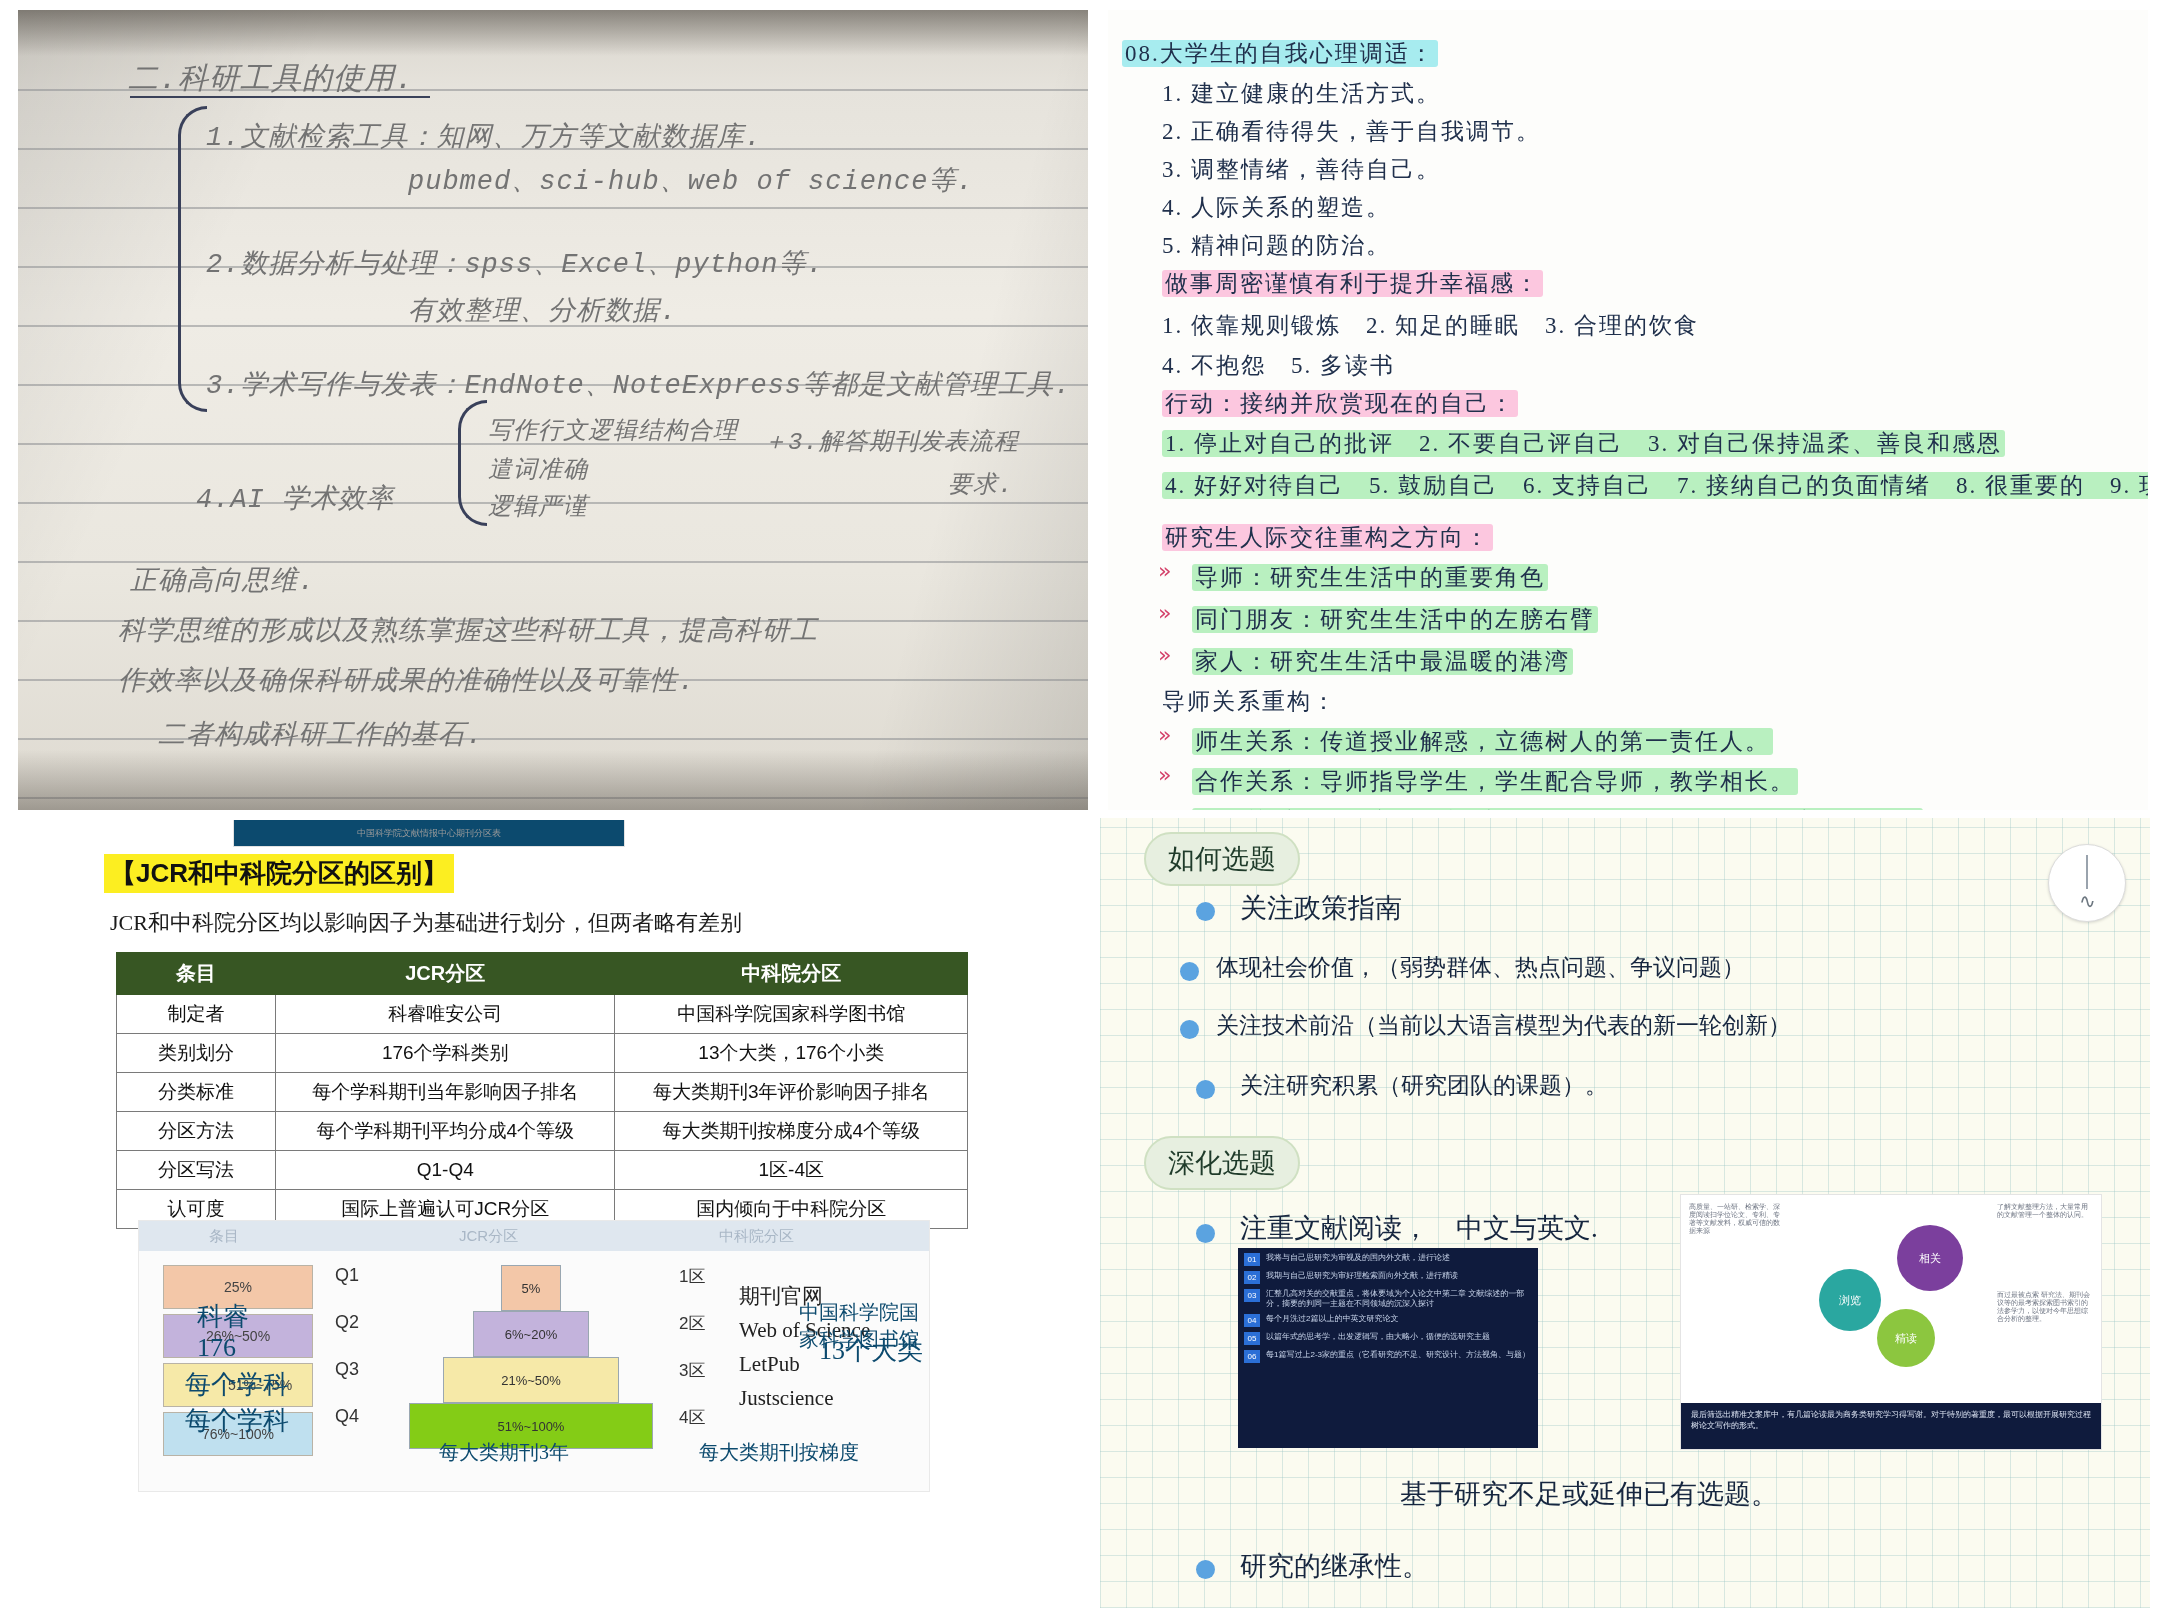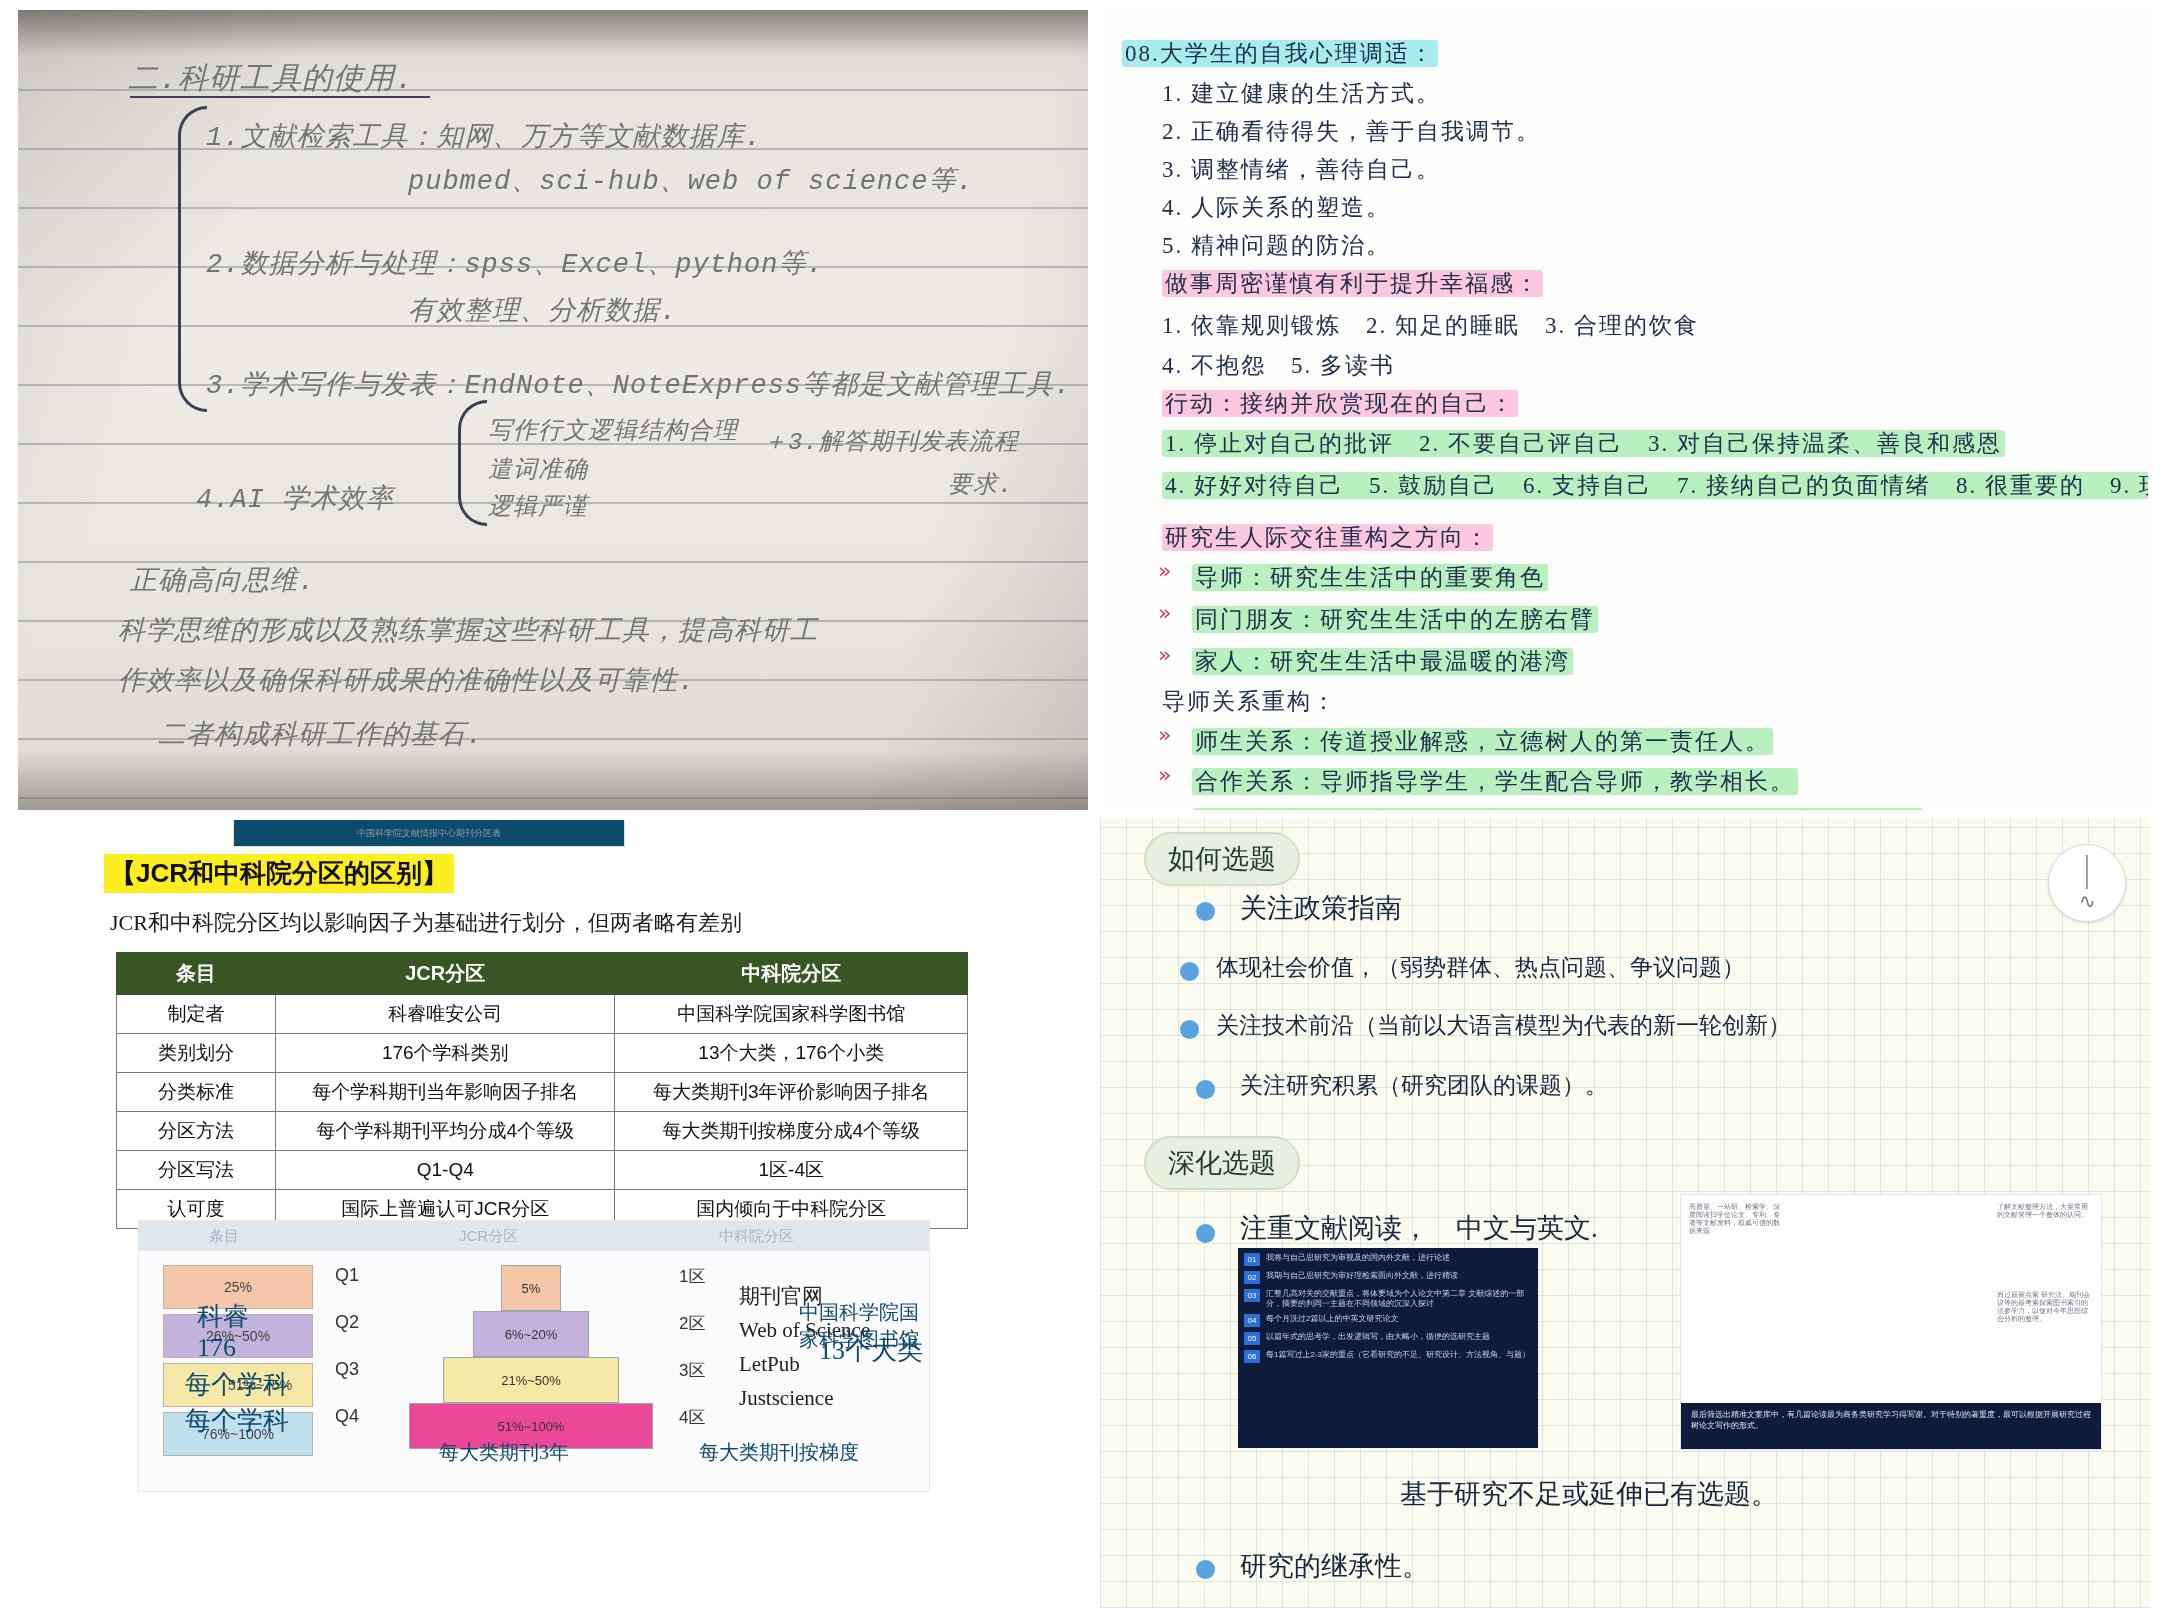--- a/index.html
+++ b/index.html
@@ -332,21 +332,21 @@
         <div>Q1</div>
         <div>Q2</div>
         <div>Q3</div>
         <div>Q4</div>
       </div>
 
       <div class="pyr">
         <div class="ptier" style="left:106px;top:0;width:58px;height:44px;background:#f3c7a8;">5%</div>
         <div class="ptier" style="left:78px;top:46px;width:114px;height:44px;background:#c3b3dc;">6%~20%</div>
         <div class="ptier" style="left:48px;top:92px;width:174px;height:44px;background:#f6e9a8;">21%~50%</div>
-        <div class="ptier" style="left:14px;top:138px;width:242px;height:44px;background:#ec4899;">51%~100%</div>
+        <div class="ptier" style="left:14px;top:138px;width:242px;height:44px;background:#84cc16;">51%~100%</div>
       </div>
 
       <div class="zcol">
         <div>1区</div>
         <div>2区</div>
         <div>3区</div>
         <div>4区</div>
       </div>
 
       <div class="linklist">
@@ -419,20 +419,25 @@
         <div class="cb-num">06</div>
         <div class="cb-tx">每1篇写过上2-3家的重点（它看研究的不足、研究设计、方法视角、与题）</div>
       </div>
     </div>
 
     <div class="card-white" style="left:580px;top:376px;width:420px;height:254px;">
       <div class="cw-note" style="left:8px;top:8px;">高质量、一站研、检索学、深度阅读扫学位论文、专利、专著等文献发料，权威可信的数据来源</div>
       <div class="cw-note" style="right:8px;top:8px;">了解文献整理方法，大量常用的文献管理一个整体的认同。</div>
       <div class="cw-note" style="right:8px;top:96px;">而过最被点索 研究法、期刊会议等的最考索探索图书索引的法参学力，以便对今年思想综合分析的整理。</div>
 
+      <div class="funnel" style="left:120px;top:30px;width:180px;height:140px;">
+        <div class="fcir" style="left:96px;top:0;width:66px;height:66px;background:#7b3f9d;">相关</div>
+        <div class="fcir" style="left:18px;top:44px;width:62px;height:62px;background:#2aa7a0;">浏览</div>
+        <div class="fcir" style="left:76px;top:84px;width:58px;height:58px;background:#8cc63f;">精读</div>
+      </div>
 
       <div class="cw-foot">最后筛选出精准文案库中，有几篇论读最为商务类研究学习得写谢。对于特别的著重度，最可以根据开展研究过程树论文写作的形式。</div>
     </div>
 
     <div class="nr l" style="left:300px;top:658px;">基于研究不足或延伸已有选题。</div>
 
     <div class="bullet" style="left:96px;top:742px;"></div>
     <div class="nr l" style="left:140px;top:730px;">研究的继承性。</div>
   </div>
 

